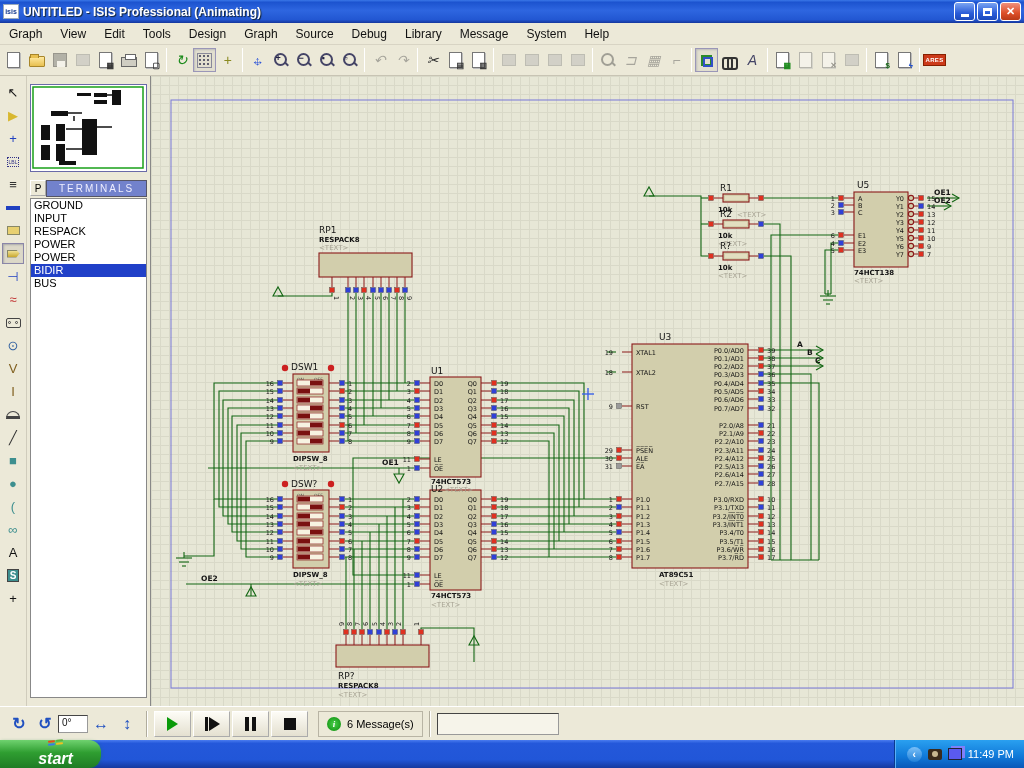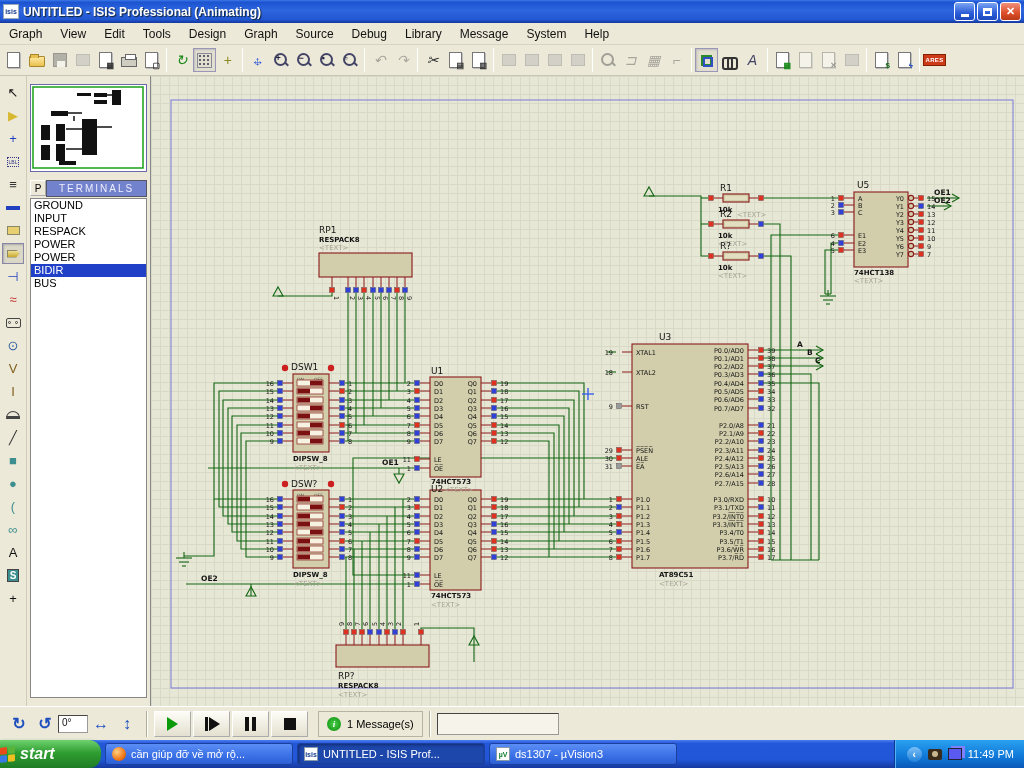--- a/index.html
+++ b/index.html
@@ -99,22 +99,22 @@
   .tri{width:0;height:0;border-left:11px solid #0a9a0a;border-top:7px solid transparent;border-bottom:7px solid transparent;}
   .tri.black{border-left-color:#111;}
   .vbar{width:4px;height:14px;background:#111;margin:0 1.5px;}
   .sq{width:12px;height:12px;background:#111;}
   .msgpane{height:26px;border:1px solid #b8b4a4;display:flex;align-items:center;padding:0 8px;margin-left:8px;}
   .infoico{width:14px;height:14px;border-radius:50%;background:radial-gradient(#4ad04a,#0a8a0a);color:#fff;font-size:9px;font-weight:bold;display:flex;align-items:center;justify-content:center;margin-right:6px;font-family:"Liberation Serif",serif;font-style:italic;}
   .statusbox{height:22px;background:#f6f4ea;border:1px inset #999;display:flex;align-items:center;padding:0 5px;color:#111;}
   
   .taskbar{position:absolute;left:0;top:740px;width:1024px;height:28px;display:flex;align-items:stretch;
     background:linear-gradient(180deg,#4a7cf0 0%,#2458da 12%,#2156d8 70%,#16389e 100%);}
-  .startbtn{width:101px;display:flex;align-items:center;gap:5px;color:#fff;font-weight:bold;font-style:italic;font-size:16px;
-    background:linear-gradient(180deg,#6fd26f,#2f9e31 45%,#1f7c24);border-radius:0 12px 12px 0;box-shadow:1px 0 3px #0833;}
+  .startbtn{width:101px;display:flex;align-items:center;gap:5px;padding-left:10px;color:#fff;font-weight:bold;font-style:italic;font-size:16px;
+    background:linear-gradient(180deg,#6fd26f,#2f9e31 45%,#1f7c24);border-radius:0 12px 12px 0;box-shadow:1px 0 3px #0833;flex-direction:column;}
   .flag{width:15px;height:15px;display:grid;grid-template-columns:7px 7px;grid-gap:1px;transform:skewY(-6deg);}
   .flag i{border-radius:1px;}
   .task{margin:3px 0 3px 4px;width:188px;border-radius:3px;display:flex;align-items:center;gap:5px;padding:0 6px;color:#fff;font-size:11px;
     background:linear-gradient(180deg,#5b8ef5,#3a70e6 60%,#2d5fd4);border:1px solid #1c3f9e;overflow:hidden;white-space:nowrap;}
   .task.active{background:#1e47ac;box-shadow:inset 1px 1px 3px #122a6e;}
   .task .tico{width:14px;height:14px;flex:0 0 14px;display:flex;align-items:center;justify-content:center;font-size:7px;font-weight:bold;}
   .ffico{border-radius:50%;background:radial-gradient(circle at 35% 35%,#ffd080,#f07818 60%,#b04808);}
   .isisico{background:#fff;color:#123a8f;border:1px solid #89a;}
   .uvico{background:#fff;color:#0a7a2a;border:1px solid #89a;}
   .tlabel{overflow:hidden;text-overflow:ellipsis;}
@@ -1161,50 +1161,36 @@
       </span>
     <span class="pbt">
         <i class="vbar"></i>
         <i class="vbar"></i>
       </span>
     <span class="pbt">
         <i class="sq"></i>
       </span>
     <span class="msgpane">
       <i class="infoico">i</i>
-      <span>1 Message(s)</span>
+      <span>6 Message(s)</span>
     </span>
     <span class="bsep"></span>
     <span class="statusbox" style="width:122px"></span>
   </div>
 </div>
 
 <div class="taskbar">
   <div class="startbtn">
     <span class="flag">
       <i style="background:#e84a1a"></i>
         <i style="background:#5ab43a"></i>
         <i style="background:#3a7ae8"></i>
         <i style="background:#f0c020"></i>
     </span>
     <span>start</span>
   </div>
-  <span id="tasks" style="display:flex">
-      <span class="task">
-        <span class="tico ffico"></span>
-        <span class="tlabel">cần giúp đỡ về mở rộ...</span>
-      </span>
-      <span class="task active">
-        <span class="tico isisico">isis</span>
-        <span class="tlabel">UNTITLED - ISIS Prof...</span>
-      </span>
-      <span class="task">
-        <span class="tico uvico">µV</span>
-        <span class="tlabel">ds1307  - µVision3</span>
-      </span>
-    </span>
   <div class="tray">
     <span class="chev">‹</span>
     <span class="trayico1"></span>
     <span class="trayico2"></span>
     <span>11:49 PM</span>
   </div>
 </div>
 
 </body></html>

